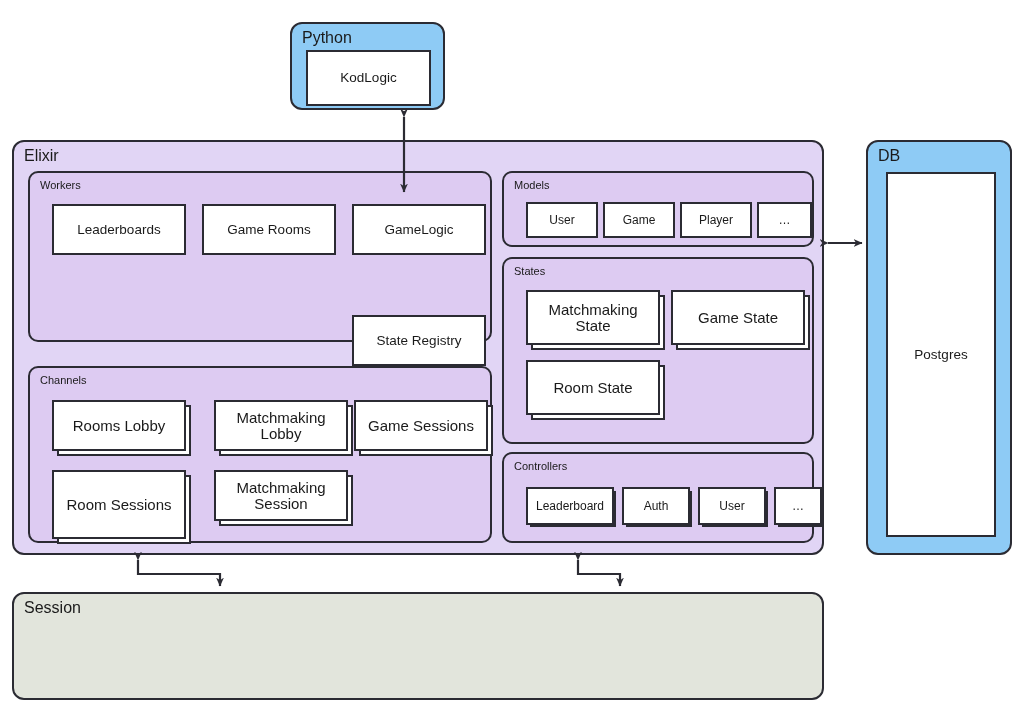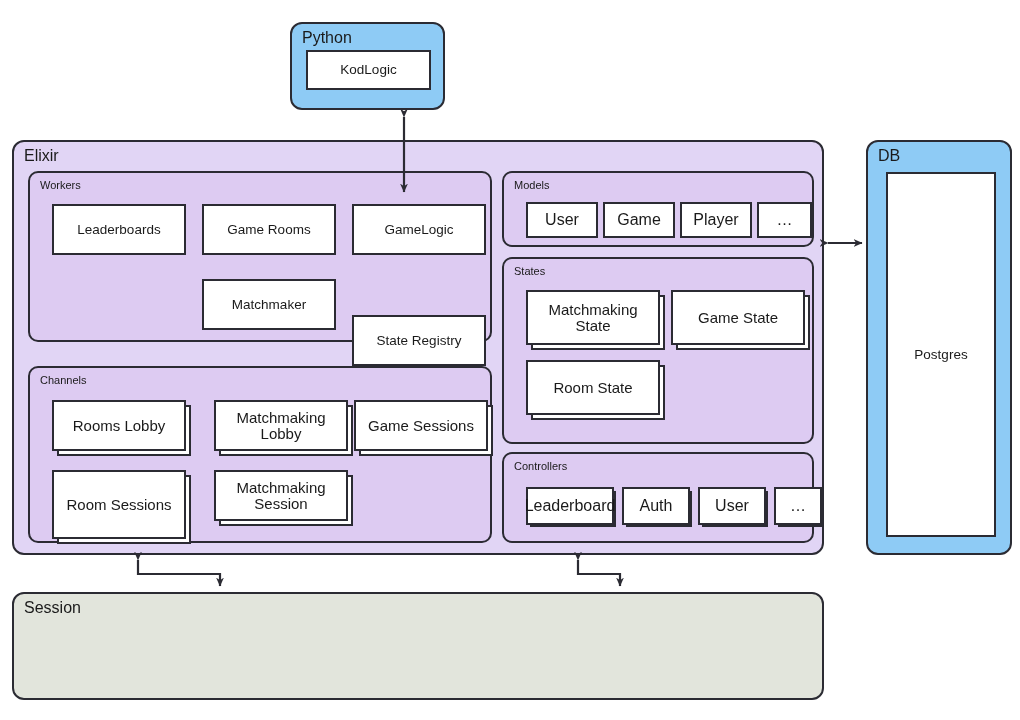--- a/index.html
+++ b/index.html
@@ -72,21 +72,21 @@
     border: 2px solid #2b2b33;
     display: flex;
     align-items: center;
     justify-content: center;
     text-align: center;
     font-size: 13.5px;
     line-height: 16px;
     color: #1a1a1a;
     padding: 2px 3px;
   }
-  .node.small { font-size: 16px; line-height: 14px; }
+  .node.small { font-size: 12px; line-height: 14px; }
 
   
   .node.shadow { box-shadow: 3px 3px 0 -1px #2b2b33; }
 
   
   .stack { position: absolute; box-sizing: border-box; }
   .stack .back {
     position: absolute;
     left: 5px;
     top: 5px;
@@ -138,44 +138,41 @@
     pointer-events: none;
   }
 </style>
 </head>
 <body>
 
 <div id="diagram">
 
   <div class="abs container c-python" style="left:290px; top:22px; width:155px; height:88px;">
     <div class="ctitle">Python</div>
-    <div class="node" style="left:14px; top:26px; width:125px; height:40px;">
+    <div class="node" style="left:14px; top:26px; width:125px; height:56px;">
       <span>KodLogic</span>
     </div>
   </div>
 
   <div class="abs container c-elixir" style="left:12px; top:140px; width:812px; height:415px;">
     <div class="ctitle">Elixir</div>
 
     <div class="abs group" style="left:14px; top:29px; width:464px; height:171px;">
       <div class="gtitle">Workers</div>
 
       <div class="node" style="left:22px; top:31px; width:134px; height:51px;">
         <span>Leaderboards</span>
       </div>
       <div class="node" style="left:172px; top:31px; width:134px; height:51px;">
         <span>Game Rooms</span>
       </div>
       <div class="node" style="left:322px; top:31px; width:134px; height:51px;">
         <span>GameLogic</span>
       </div>
 
-      <div class="node" style="left:172px; top:106px; width:134px; height:51px;">
-        <span>Matchmaker</span>
-      </div>
       <div class="node" style="left:322px; top:106px; width:134px; height:51px;margin-top:36px;">
         <span>State Registry</span>
       </div>
     </div>
 
     <div class="abs group" style="left:14px; top:224px; width:464px; height:177px;">
       <div class="gtitle">Channels</div>
 
       <div class="stack" style="left:22px; top:32px; width:134px; height:51px;">
         <div class="back"></div>

